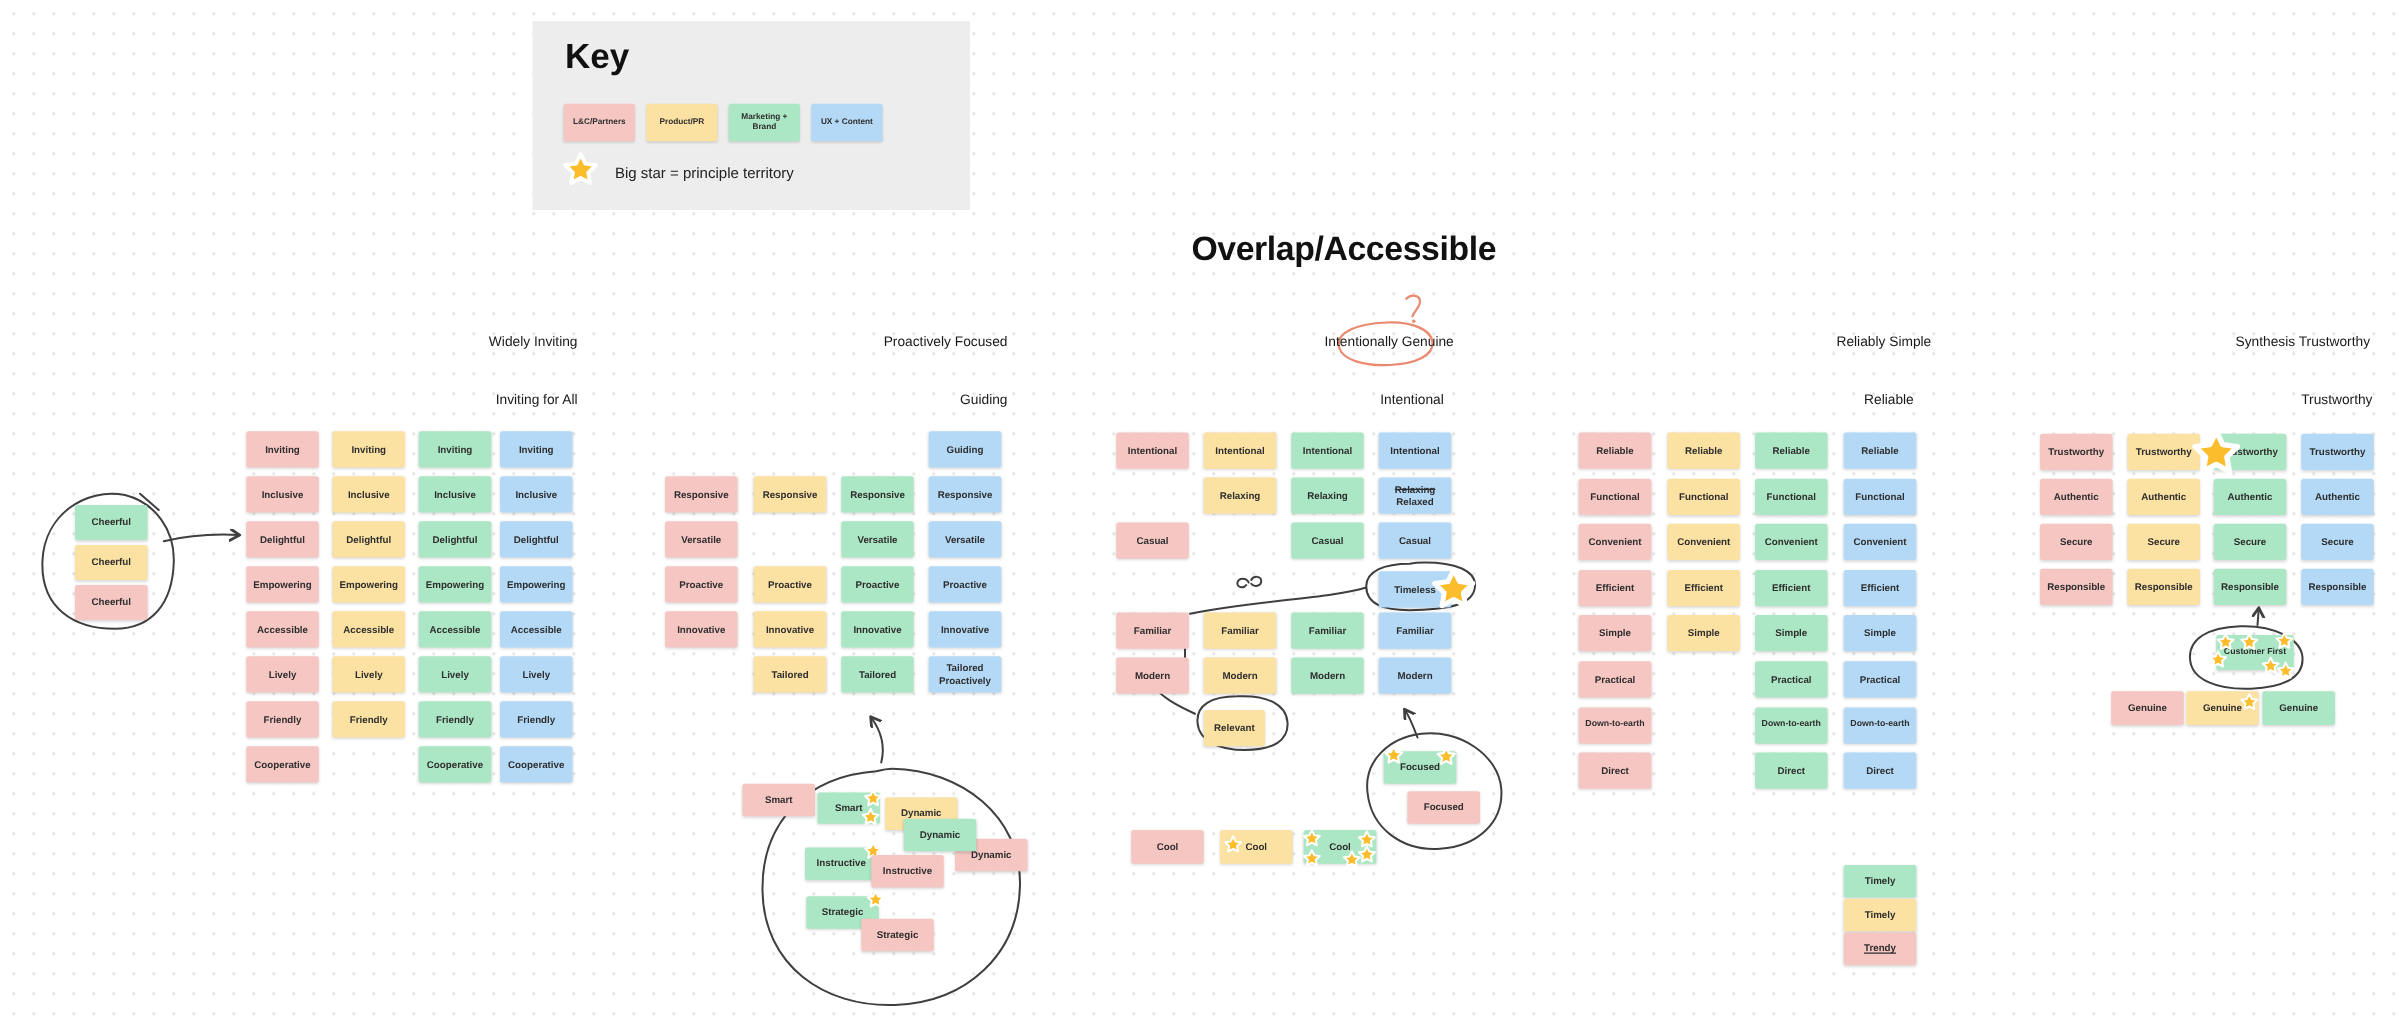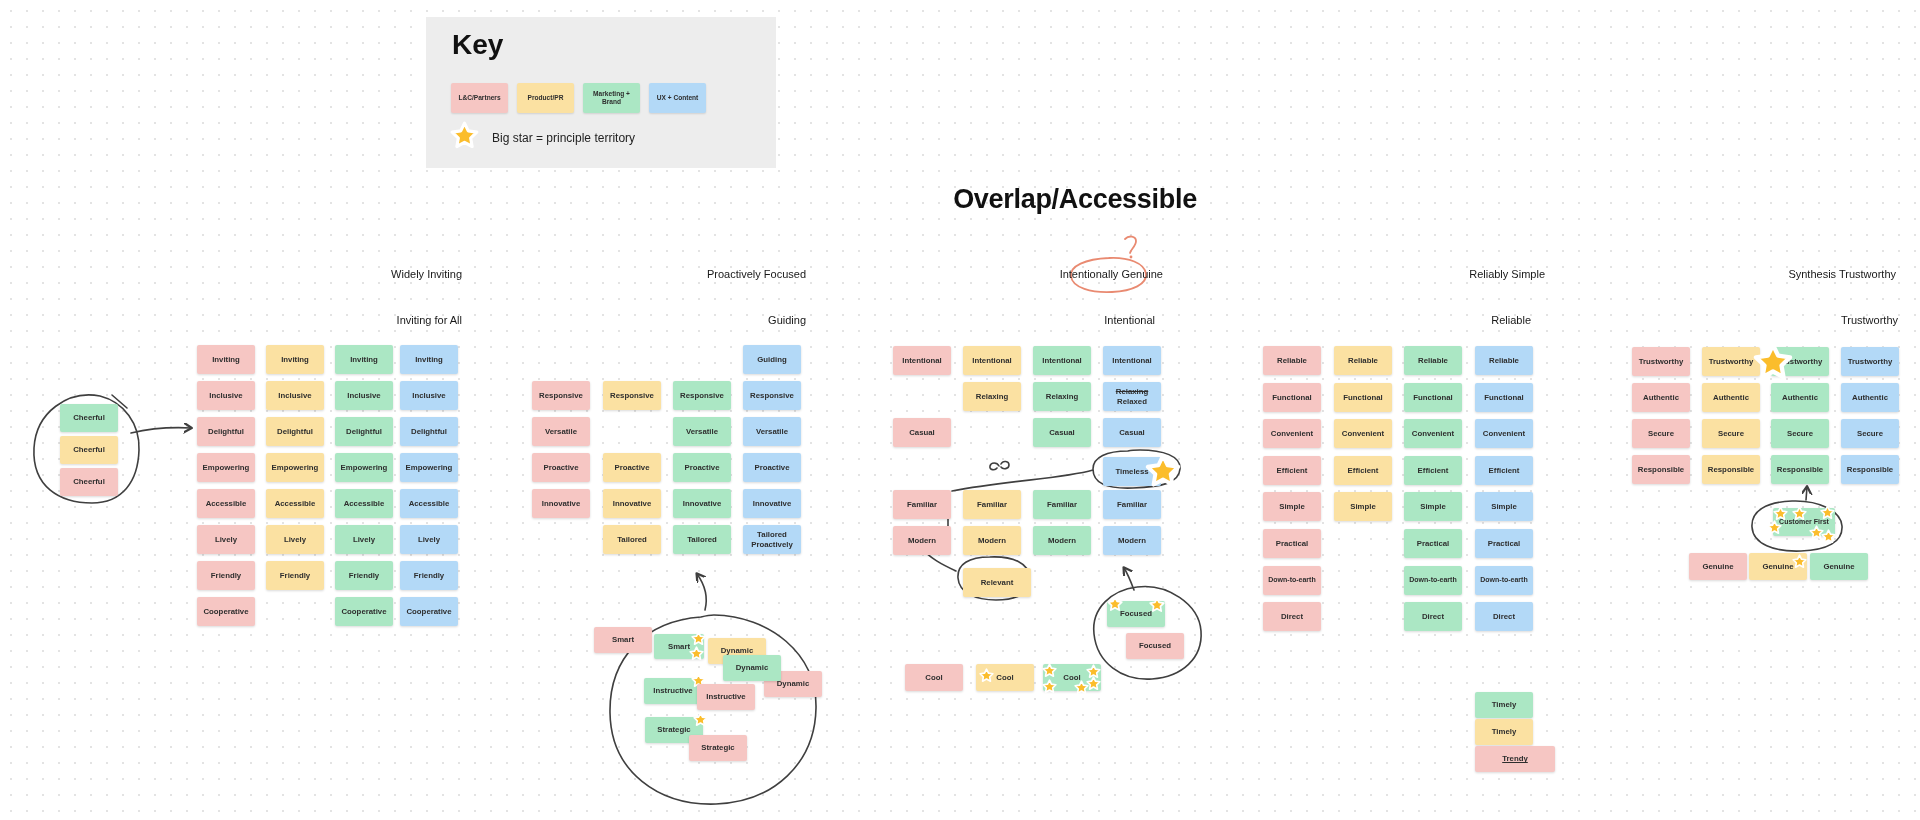--- a/index.html
+++ b/index.html
@@ -306,21 +306,21 @@
     </div>
     <div class="note" style="left: 963px; top: 526px; width: 58px; height: 29px; background: rgb(251, 225, 162);">
       <span>Modern</span>
     </div>
     <div class="note" style="left: 1033px; top: 526px; width: 58px; height: 29px; background: rgb(171, 231, 196);">
       <span>Modern</span>
     </div>
     <div class="note" style="left: 1103px; top: 526px; width: 58px; height: 29px; background: rgb(179, 217, 247);">
       <span>Modern</span>
     </div>
-    <div class="note" style="left: 963px; top: 568px; width: 68px; height: 29px; background: rgb(251, 225, 162);">
+    <div class="note" style="left: 963px; top: 568px; width: 49px; height: 29px; background: rgb(251, 225, 162);">
       <span>Relevant</span>
     </div>
     <div class="note" style="left: 1263px; top: 346px; width: 58px; height: 29px; background: rgb(246, 198, 195);">
       <span>Reliable</span>
     </div>
     <div class="note" style="left: 1334px; top: 346px; width: 58px; height: 29px; background: rgb(251, 225, 162);">
       <span>Reliable</span>
     </div>
     <div class="note" style="left: 1404px; top: 346px; width: 58px; height: 29px; background: rgb(171, 231, 196);">
       <span>Reliable</span>
@@ -561,21 +561,21 @@
           <path d="M12 1.8 L15.1 8.2 L22.2 9.2 L17.1 14.1 L18.3 21.1 L12 17.7 L5.7 21.1 L6.9 14.1 L1.8 9.2 L8.9 8.2 Z" fill="#fbbd2c" stroke="#ffffff" stroke-width="2.6" stroke-linejoin="round"></path>
         </svg>
       </div>
     </div>
     <div class="note" style="left: 1475px; top: 692px; width: 58px; height: 26px; background: rgb(171, 231, 196);">
       <span>Timely</span>
     </div>
     <div class="note" style="left: 1475px; top: 719px; width: 58px; height: 26px; background: rgb(251, 225, 162);">
       <span>Timely</span>
     </div>
-    <div class="note" style="left: 1475px; top: 746px; width: 80px; height: 26px; background: rgb(246, 198, 195); text-decoration: underline;">
+    <div class="note" style="left: 1475px; top: 746px; width: 58px; height: 26px; background: rgb(246, 198, 195); text-decoration: underline;">
       <span>Trendy</span>
     </div>
     <div class="note" style="left: 1773px; top: 508px; width: 62px; height: 28px; background: rgb(171, 231, 196);">
       <span style="font-size: 7px;">Customer First</span>
       <div class="star" style="left: -0.5px; top: -2.5px;">
         <svg viewBox="0 0 24 24" style="width: 15px; height: 15px;">
           <path d="M12 1.8 L15.1 8.2 L22.2 9.2 L17.1 14.1 L18.3 21.1 L12 17.7 L5.7 21.1 L6.9 14.1 L1.8 9.2 L8.9 8.2 Z" fill="#fbbd2c" stroke="#ffffff" stroke-width="2.6" stroke-linejoin="round"></path>
         </svg>
       </div>
       <div class="star" style="left: 18.5px; top: -2.5px;">

